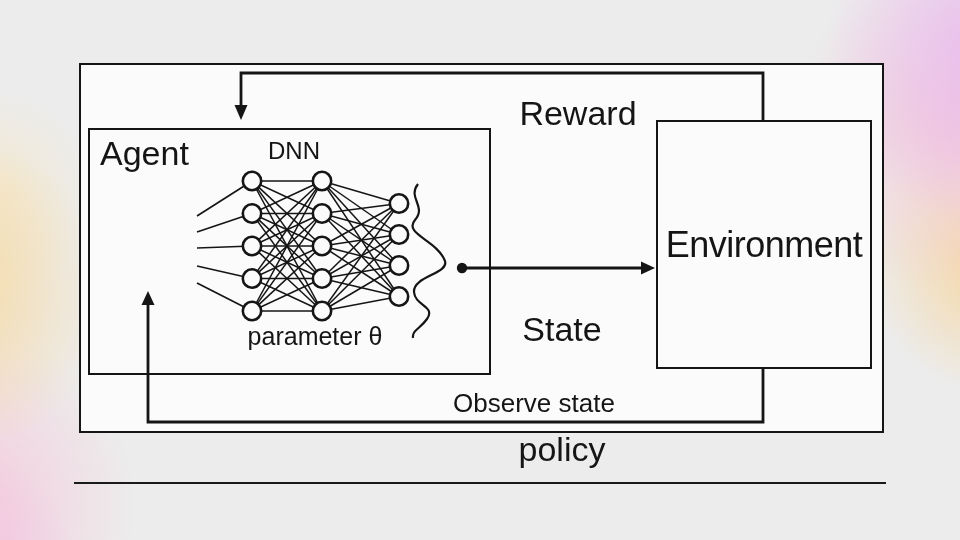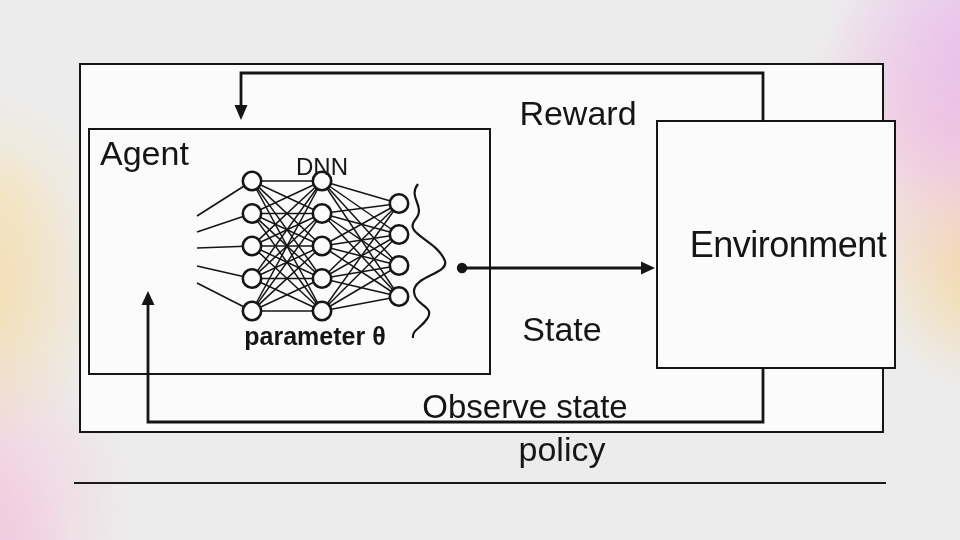--- a/index.html
+++ b/index.html
@@ -15,31 +15,31 @@
       radial-gradient(circle 250px at -45px 505px,  rgba(246,198,218,.95), rgba(246,198,218,0) 72%),
       radial-gradient(circle 150px at -35px 565px,  rgba(233,196,238,.95), rgba(233,196,238,0) 75%),
       #ececec;
   }
   .frame{position:absolute;left:79px;top:63px;width:801px;height:366px;
          border:2.5px solid #151515;background:#fbfbfb;}
   .box{position:absolute;border:2.5px solid #151515;background:#fbfbfb;
        display:flex;align-items:center;justify-content:center;}
   .agent-box{left:88px;top:128px;width:399px;height:243px;justify-content:flex-start;align-items:flex-start;}
   .state-box{left:96px;top:205px;width:98px;height:77px;font-size:34px;}
-  .env-box{left:656px;top:120px;width:212px;height:245px;font-size:36px;letter-spacing:-.5px;padding-left:24px;}
+  .env-box{left:656px;top:120px;width:212px;height:245px;font-size:36px;letter-spacing:-.5px;}
   .agent-caption{font-size:34px;padding:4px 0 0 10px;}
   .lbl{position:absolute;white-space:pre;}
   .lbl-reward{left:518px;top:94px;width:120px;text-align:center;font-size:34px;}
-  .lbl-dnn{left:268px;top:137px;width:80px;text-align:right;font-size:24px;margin-top:16px;}
+  .lbl-dnn{left:268px;top:137px;width:80px;text-align:left;font-size:24px;}
   .lbl-policy{left:352px;top:121px;width:116px;text-align:center;font-size:25px;line-height:26px;}
   .lbl-policy sub{font-size:17px;}
   .lbl-policy .it{font-style:italic;}
-  .lbl-parameter{left:235px;top:322px;width:160px;text-align:center;font-size:25px;font-weight:bold;}
+  .lbl-parameter{left:235px;top:322px;width:160px;text-align:center;font-size:25px;}
   .lbl-take{left:502px;top:229px;width:120px;text-align:center;font-size:34px;line-height:40px;}
-  .lbl-observe{left:415px;top:388px;width:220px;text-align:center;font-size:33px;}
+  .lbl-observe{left:424px;top:388px;width:220px;text-align:center;font-size:26px;}
   .overlay{position:absolute;left:0;top:0;width:960px;height:540px;pointer-events:none;}
   .divider{position:absolute;left:74px;top:482px;width:812px;height:2px;background:#1a1a1a;}
 </style>
 </head>
 <body>
 
 <div class="stage">
 
   <div class="frame"></div>
 

